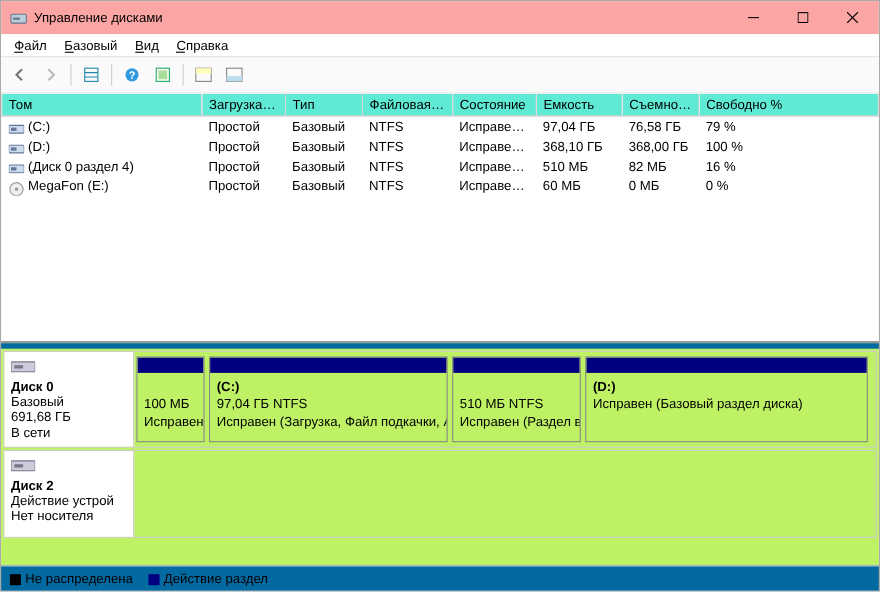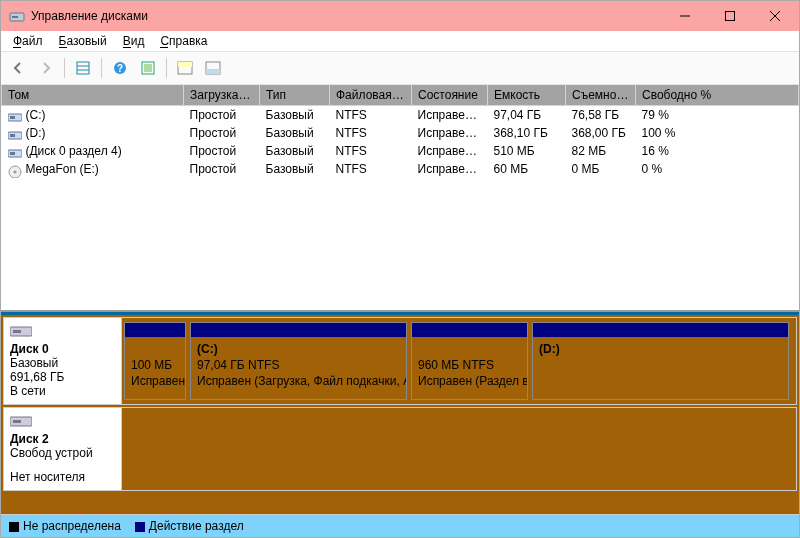--- a/index.html
+++ b/index.html
@@ -11,34 +11,34 @@
   .win-btn{width:45px;height:30px;display:flex;align-items:center;justify-content:center;font-size:13px;color:#333}
   .menubar{height:20px;display:flex;align-items:center;padding:0 4px;gap:0;background:#fff}
   .menu-item{padding:2px 8px}
   .menu-item span{position:relative}
   .menu-item span::after{content:"";position:absolute;left:0;bottom:0;width:8px;border-bottom:1px solid #000}
   .toolbar{height:28px;display:flex;align-items:center;padding:2px 4px;gap:2px;border-top:1px solid #e3e3e3;border-bottom:1px solid #e3e3e3;background:#fafafa}
   .tb-btn{width:24px;height:24px;display:flex;align-items:center;justify-content:center;border:1px solid transparent}
   .tb-sep{width:1px;height:20px;background:#ccc;margin:0 3px}
   .volume-list{flex:0 0 225px;overflow:auto;border-bottom:2px solid #999}
   table.volumes{width:100%;border-collapse:collapse;table-layout:fixed}
-  table.volumes th{background:#a3a3a3;border:1px solid #d4d4d4;border-top:none;text-align:left;padding:3px 6px;font-weight:400;font-size:12px;white-space:nowrap;overflow:hidden;text-overflow:ellipsis}
+  table.volumes th{background:#5eead4;border:1px solid #d4d4d4;border-top:none;text-align:left;padding:3px 6px;font-weight:400;font-size:12px;white-space:nowrap;overflow:hidden;text-overflow:ellipsis}
   table.volumes td{padding:2px 6px;white-space:nowrap;overflow:hidden;text-overflow:ellipsis}
   .vol-icon{display:inline-block;width:14px;height:10px;vertical-align:middle;margin-right:4px}
-  .disk-map{flex:1;overflow:auto;background:#a16207;border-top:3px solid #0369a1}
+  .disk-map{flex:1;overflow:auto;background:#bef264;border-top:5px solid #0369a1}
   .disk-row{display:flex;border:1px solid #ccc;margin:2px}
   .disk-label{width:105px;min-width:105px;background:#fff;border-right:1px solid #ccc;padding:6px 6px;font-size:12px;overflow:hidden}
   .disk-label .dname{font-weight:700}
   .disk-parts{flex:1;display:flex}
   .part{border:1px solid #888;margin:4px 2px;padding:0;display:flex;flex-direction:column;overflow:hidden}
   .part-bar{height:14px;background:#000080}
   .part-body{padding:4px 6px;font-size:12px;line-height:1.35;overflow:hidden;white-space:nowrap}
   .part-body .pname{font-weight:700}
   .disk-icon{width:22px;height:14px;display:inline-block;margin-bottom:4px}
-  .legend{height:22px;border-top:1px solid #ccc;display:flex;align-items:center;padding:0 8px;gap:14px;font-size:12px;background:#7dd3fc}
+  .legend{height:22px;border-top:1px solid #ccc;display:flex;align-items:center;padding:0 8px;gap:14px;font-size:12px;background:#0369a1}
   .lg-swatch{width:10px;height:10px;display:inline-block;margin-right:4px;vertical-align:middle}
 </style>
 </head>
 <body>
 
 <div class="window">
 
   <div class="titlebar">
     <span class="title-icon">
       <svg width="16" height="16">
@@ -222,37 +222,38 @@
             <div class="part-body">
               <div class="pname">(C:)</div>
               <div>97,04 ГБ NTFS</div>
               <div>Исправен (Загрузка, Файл подкачки, А</div>
             </div>
           </div>
           <div class="part" style="flex: 0 0 115px;">
             <div class="part-bar" style="background:#000080"></div>
             <div class="part-body">
               <div>&nbsp;</div>
-              <div>960 МБ NTFS</div>
+              <div>510 МБ NTFS</div>
               <div>Исправен (Раздел в</div>
             </div>
           </div>
           <div class="part" style="flex: 0 0 255px;">
             <div class="part-bar" style="background:#000080"></div>
             <div class="part-body">
               <div class="pname">(D:)</div>
+              <div>Исправен (Базовый раздел диска)</div>
             </div>
           </div>
         </div>
       </div>
       <div class="disk-row">
         <div class="disk-label"><div class="disk-icon"><svg width="22" height="14">
               <rect x="0" y="3" width="22" height="9" rx="1" fill="#ccd" stroke="#778"></rect>
               <rect x="3" y="6" width="8" height="3" fill="#778"></rect>
-            </svg></div><div class="dname">Диск 2</div><div>Свобод устрой</div><div style="margin-top:10px">Нет носителя</div></div>
+            </svg></div><div class="dname">Диск 2</div><div>Действие устрой</div><div style="">Нет носителя</div></div>
         <div class="disk-parts" style="min-height: 78px;"></div>
       </div>
     </div>
 
   <div class="legend">
     <span><span class="lg-swatch" style="background:#000000"></span><span>Не распределена</span></span>
     <span><span class="lg-swatch" style="background:#000080"></span><span>Действие раздел</span></span>
   </div>
 
 </div>

